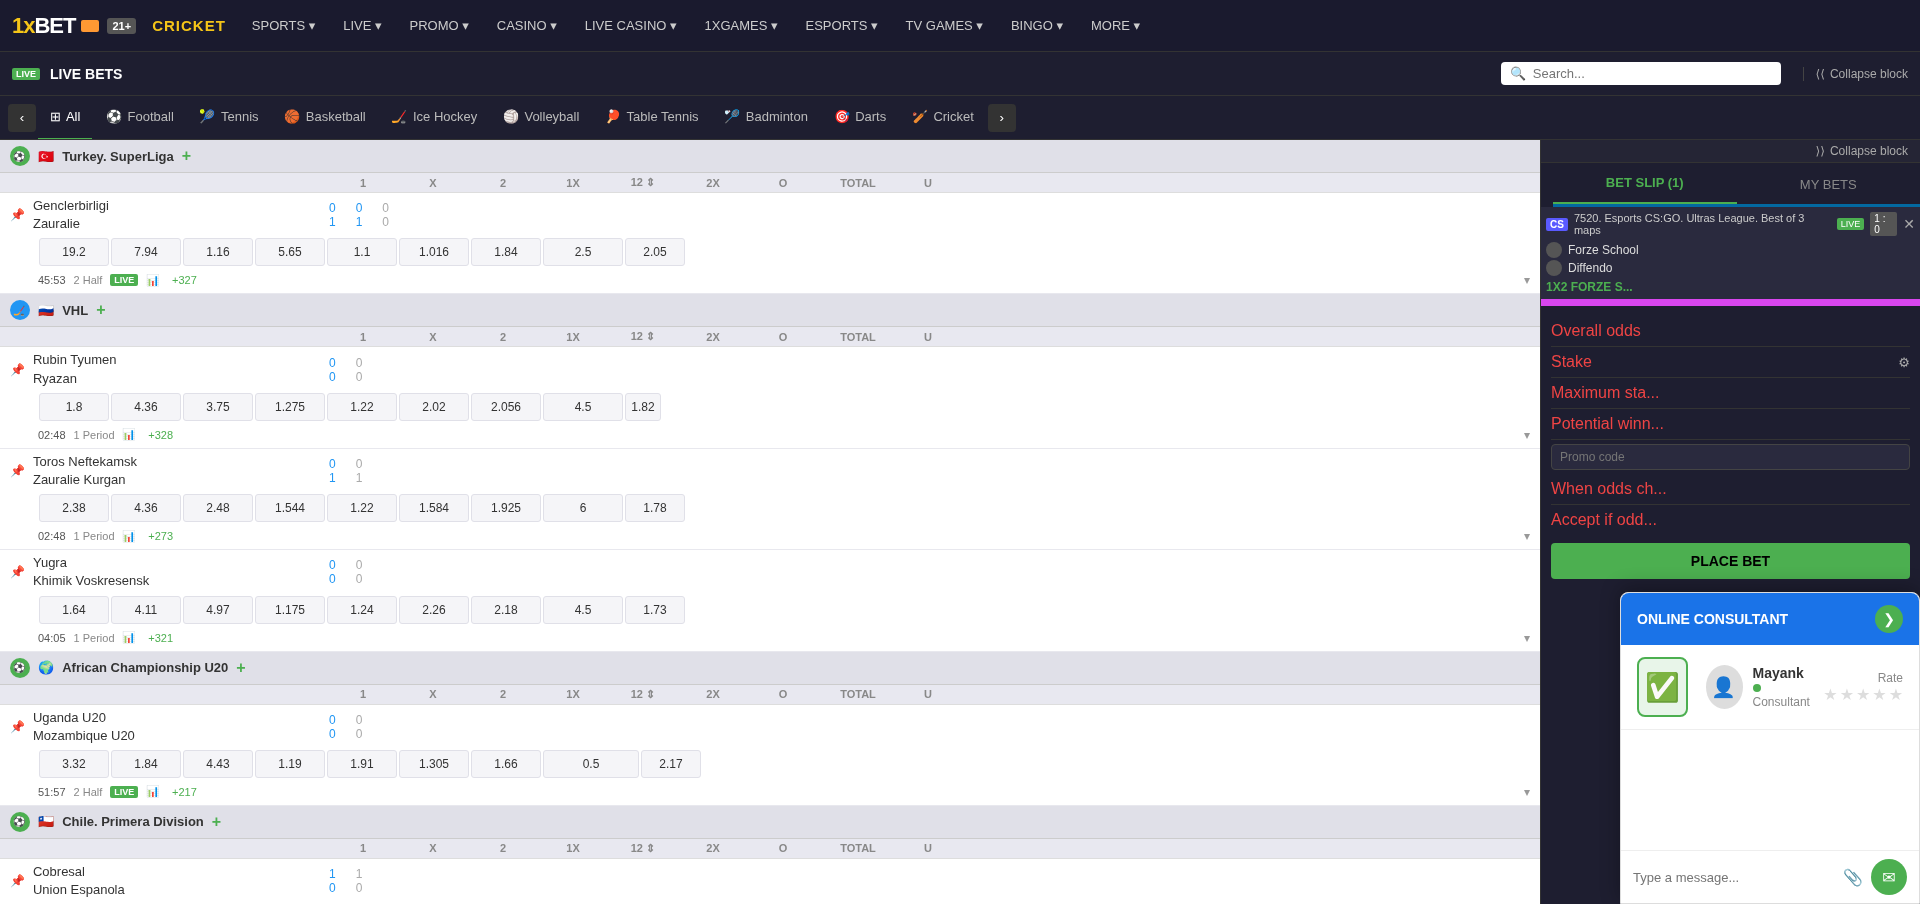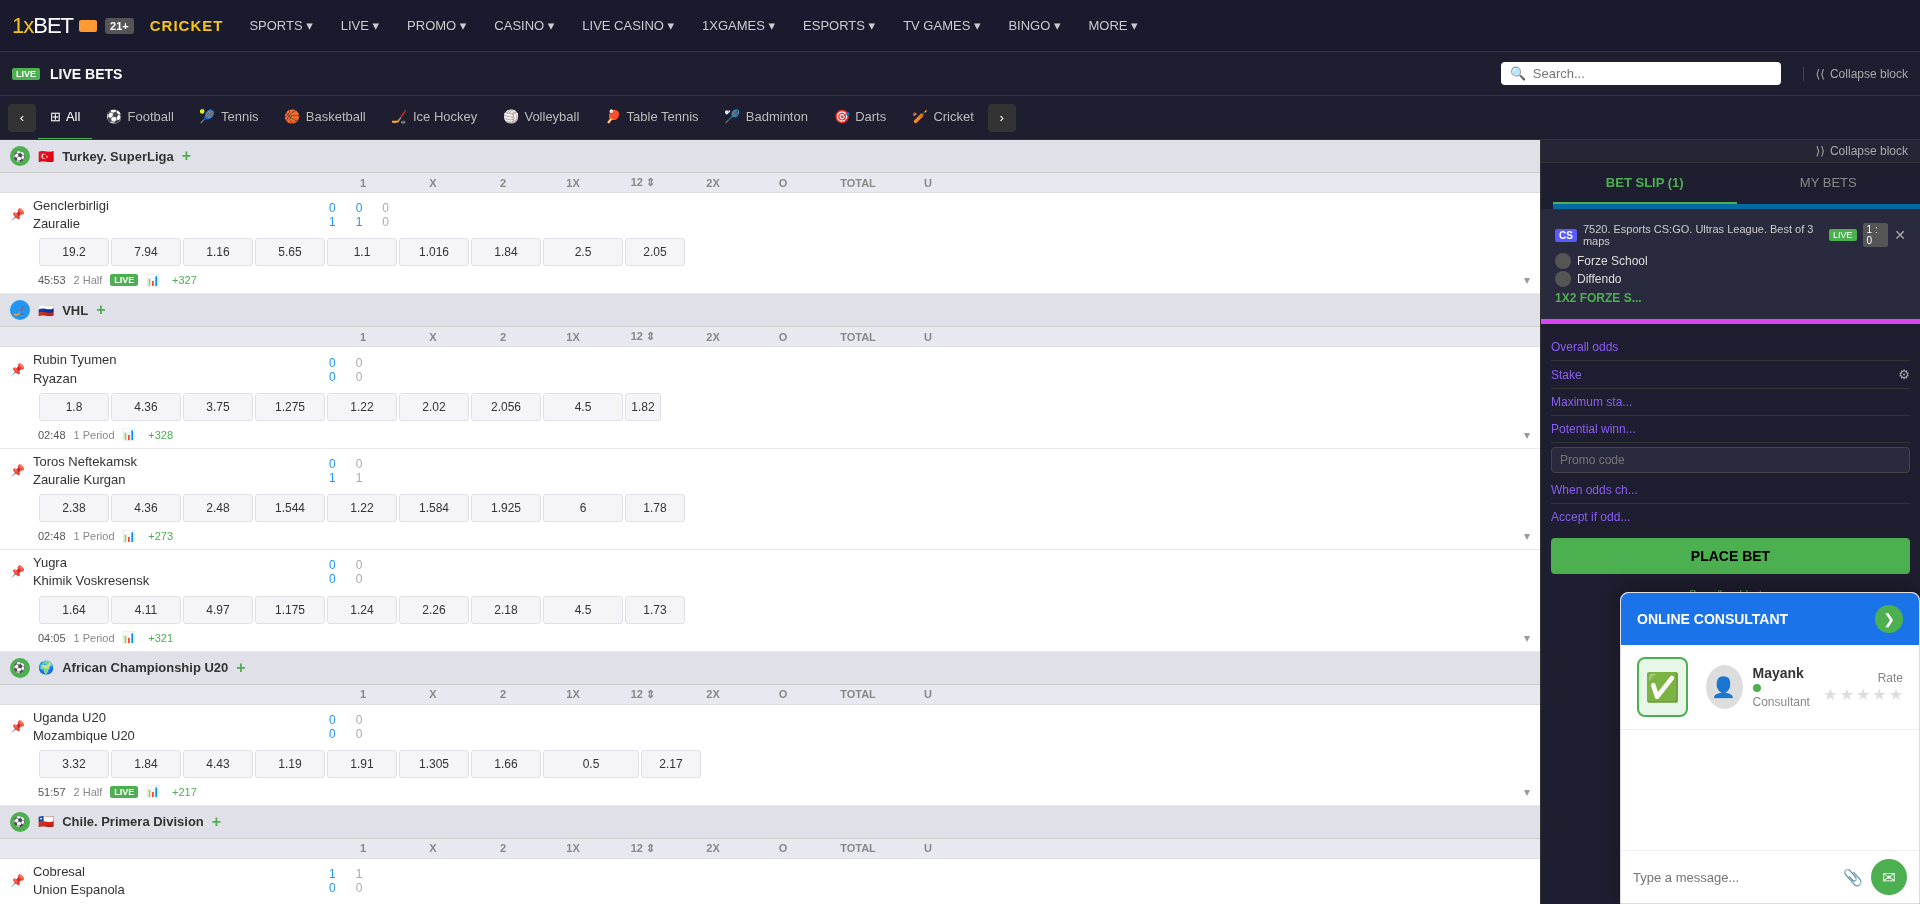--- a/index.html
+++ b/index.html
@@ -4,21 +4,21 @@
   <style>
     * { box-sizing: border-box; margin: 0; padding: 0; }
     body { font-family: Arial, sans-serif; background: #1a1a2e; color: #fff; font-size: 13px; overflow-x: hidden; }
 
     
     .top-nav {
       display: flex; align-items: center; background: #1a1a2e; height: 52px;
       padding: 0 12px; gap: 8px; border-bottom: 1px solid #333;
     }
     .logo { display: flex; align-items: center; gap: 6px; }
-    .logo-text { font-size: 22px; font-weight: 400; color: #fff; letter-spacing: -1px; }
+    .logo-text { font-size: 22px; font-weight: 700; color: #fff; letter-spacing: -1px; }
     .logo-text span { color: #f5c518; }
     .logo-flag { background: #ff9933; width: 18px; height: 12px; border-radius: 2px; position: relative; }
     .age-badge { background: #555; color: #fff; font-size: 11px; font-weight: bold; padding: 2px 5px; border-radius: 3px; }
     .nav-cricket { color: #f5c518; font-weight: bold; font-size: 15px; letter-spacing: 1px; margin: 0 8px; }
     .nav-item { color: #ccc; font-size: 13px; padding: 4px 10px; cursor: pointer; display: flex; align-items: center; gap: 3px; }
 
     
     .live-bets-bar {
       display: flex; align-items: center; background: #1e1e30; height: 44px;
       padding: 0 12px; border-bottom: 1px solid #333; gap: 10px;
@@ -87,47 +87,47 @@
     .match-period { color: #888; }
     .live-badge { background: #4caf50; color: #fff; font-size: 9px; font-weight: bold; padding: 1px 4px; border-radius: 2px; }
     .more-btn { color: #4caf50; font-size: 11px; cursor: pointer; margin-left: 4px; }
     .expand-btn { color: #999; cursor: pointer; font-size: 12px; margin-left: auto; }
 
     
     .right-panel {
       width: 380px; background: #1e1e30; border-left: 1px solid #333;
       display: flex; flex-direction: column; position: relative;
     }
-    .right-panel-header { display: flex; align-items: flex-start; border-bottom: 5px solid #0369a1; margin-left: 12px; }
+    .right-panel-header { display: flex; align-items: flex-end; border-bottom: 3px solid #0369a1; margin-left: 12px; }
     .bet-slip-tab {
       flex: 1; text-align: center; padding: 12px 8px; font-size: 13px;
       font-weight: bold; color: #4caf50; border-bottom: 2px solid #4caf50;
       cursor: pointer; background: #1e1e30;
     }
     .my-bets-tab {
       flex: 1; text-align: center; padding: 12px 8px; font-size: 13px;
       color: #888; cursor: pointer; background: #1e1e30;
     }
 
     .bet-entry {
-      background: #2a2a3e; padding: 14px; border-bottom: 5px solid #d946ef;
+      background: #2a2a3e; padding: 5px; border-bottom: 7px solid #d946ef;
       font-size: 12px;
     }
     .bet-entry-header { display: flex; align-items: center; gap: 6px; margin-bottom: 6px; }
     .cs-badge { background: #5a5aff; color: #fff; font-size: 10px; padding: 1px 4px; border-radius: 2px; font-weight: bold; }
     .live-green { background: #4caf50; color: #fff; font-size: 9px; padding: 1px 4px; border-radius: 2px; margin-left: 4px; }
     .score-badge { background: #555; color: #fff; font-size: 10px; padding: 1px 4px; border-radius: 2px; }
     .close-x { margin-left: auto; color: #aaa; cursor: pointer; font-size: 14px; }
     .team-row { display: flex; align-items: center; gap: 6px; margin: 2px 0; }
     .team-avatar { width: 16px; height: 16px; border-radius: 50%; background: #555; }
     .bet-choice { color: #4caf50; font-size: 12px; font-weight: bold; margin-top: 4px; }
 
     .bet-slip-body { padding: 10px; flex: 1; overflow-y: auto; }
     .slip-row { display: flex; align-items: center; justify-content: space-between; padding: 6px 0; border-bottom: 1px solid #333; }
-    .slip-label { color: #8b5cf6; font-size: 12px; }
+    .slip-label { color: #ef4444; font-size: 16px; }
     .gear-icon { color: #aaa; cursor: pointer; }
     .promo-input { background: #2a2a3e; border: 1px solid #444; color: #aaa; padding: 5px 8px; border-radius: 4px; font-size: 12px; width: 100%; margin: 4px 0; }
     .accept-row { display: flex; align-items: center; justify-content: space-between; padding: 6px 0; }
     .place-bet-btn { background: #4caf50; color: #000000; width: 100%; padding: 10px; border: none; border-radius: 4px; font-size: 14px; font-weight: bold; cursor: pointer; margin: 8px 0; }
     .save-bets { color: #4caf50; font-size: 12px; cursor: pointer; text-align: center; padding: 6px; }
 
     
     .chat-overlay {
       position: absolute; bottom: 0; right: 0; width: 300px;
       background: #fff; border: 1px solid #ddd; border-radius: 8px 8px 0 0;

